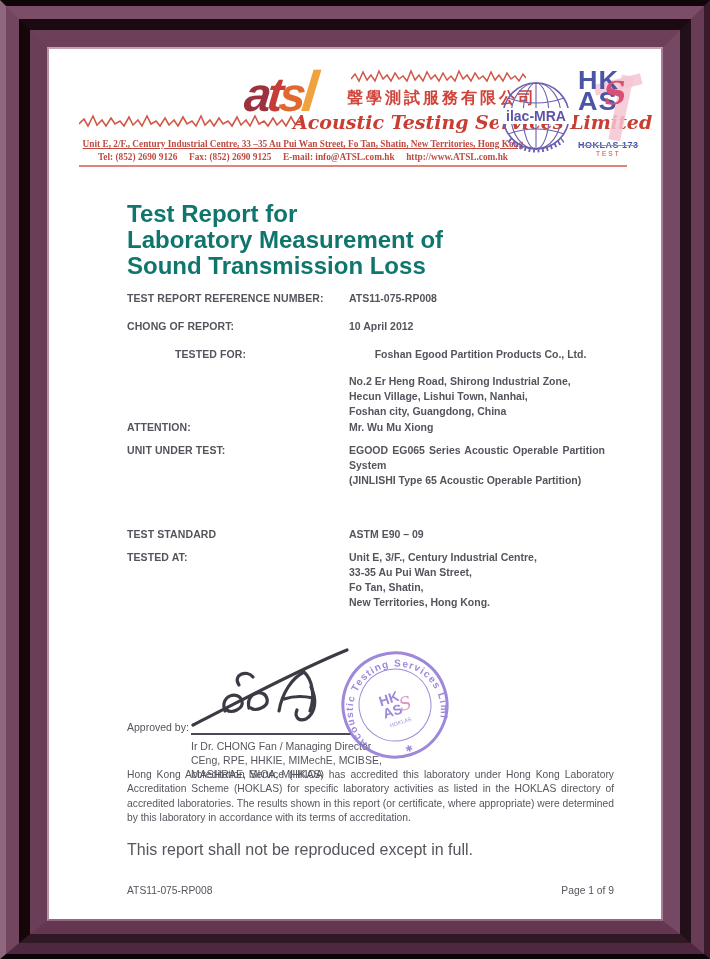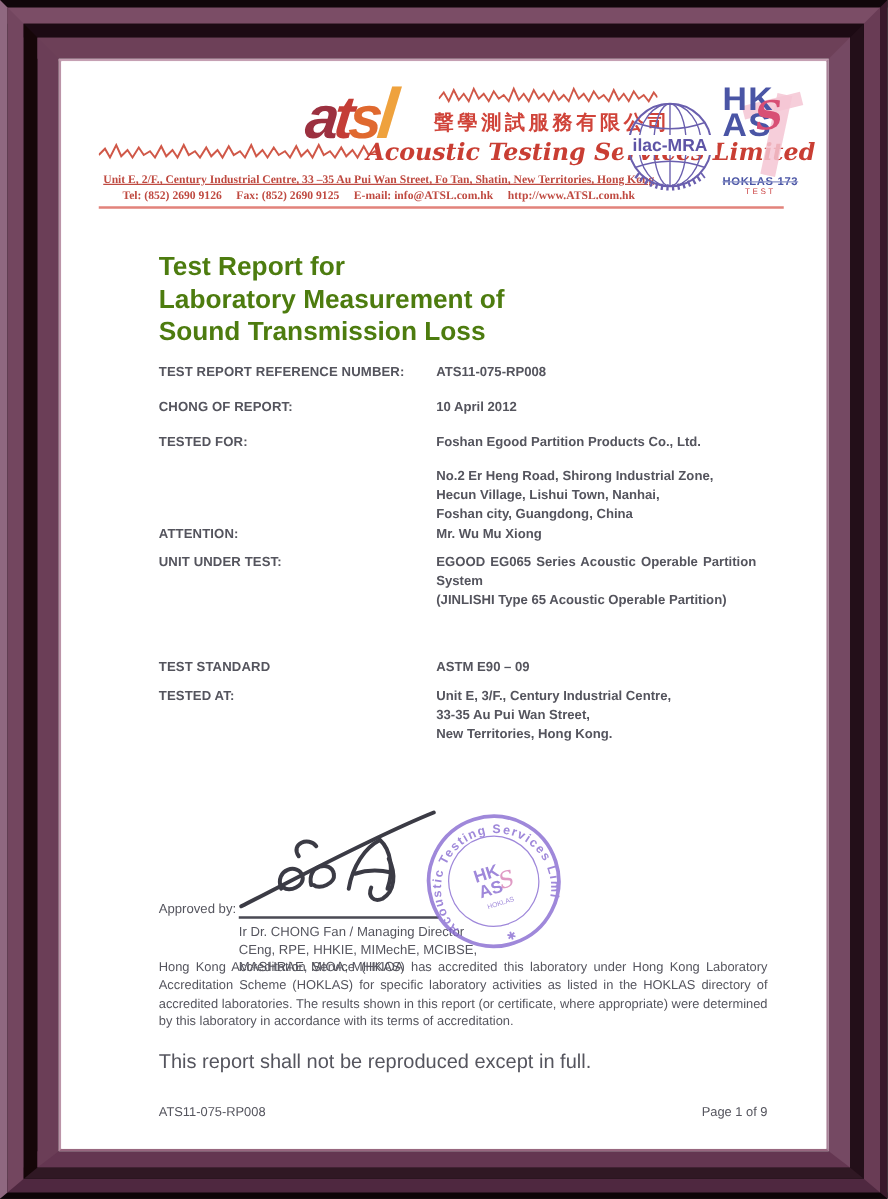--- a/index.html
+++ b/index.html
@@ -69,31 +69,31 @@
             font-family:"DejaVu Serif", serif; font-style:italic; font-weight:bold;
             font-size:31px; color:#d84f75; transform:rotate(-6deg); }
   .hoklas { margin-top:25px; font-weight:bold; font-size:9px; color:#4a55a5;
             letter-spacing:.5px; text-decoration:line-through;
             text-decoration-color:#8a93c8; white-space:nowrap; }
   .hoklas-test { font-size:6.5px; color:#cc4444; letter-spacing:2px;
                  margin-left:18px; }
 
   
   .title { position:absolute; left:78px; top:152px;
-           font-size:21px; font-weight:bold; line-height:26px; color:#4d7c0f; }
+           font-size:24px; font-weight:bold; line-height:26px; color:#0f766e; }
 
   
   .details { position:absolute; left:78px; top:242px; width:478px; }
   .drow { display:flex; }
   .dlabel { width:222px; font-weight:bold; font-size:10.5px; line-height:15px;
             color:#54545d; letter-spacing:.1px; }
   .dvalue { width:256px; font-weight:bold; font-size:10.5px; line-height:15px;
             color:#54545d; }
   .dvalue .just { text-align:justify; }
-  .mb13 { margin-bottom:13px; } .mb12 { margin-bottom:12px; }
+  .mb13 { margin-bottom:13px; } .mb12 { margin-bottom:12px;margin-left:48px; }
   .mb8  { margin-bottom:8px; }  .mb26 { margin-bottom:39px; }
   .mb1  { margin-bottom:1px; }
 
   
   .approved-label { position:absolute; left:78px; top:672px;
                     font-size:10.5px; color:#55555e; }
   .signature { position:absolute; left:138px; top:596px; }
   .sig-line { position:absolute; left:142px; top:684px; width:160px; height:2px;
               background:#4a4a54; }
   .approver { position:absolute; left:142px; top:690px;
@@ -221,20 +221,21 @@
           <div class="dvalue">
             <div>ASTM E90 – 09</div>
           </div>
         </div>
 
         <div class="drow">
           <div class="dlabel">TESTED AT:</div>
           <div class="dvalue">
             <div>Unit E, 3/F., Century Industrial Centre,</div>
             <div>33-35 Au Pui Wan Street,</div>
+            <div>Fo Tan, Shatin,</div>
             <div>New Territories, Hong Kong.</div>
           </div>
         </div>
 
       </div>
 
       <div class="approved-label">Approved by:</div>
 
       <svg class="signature" width="175" height="88" viewBox="0 0 175 88">
         <g fill="none" stroke="#3b3b45" stroke-width="3.2" stroke-linecap="round">

